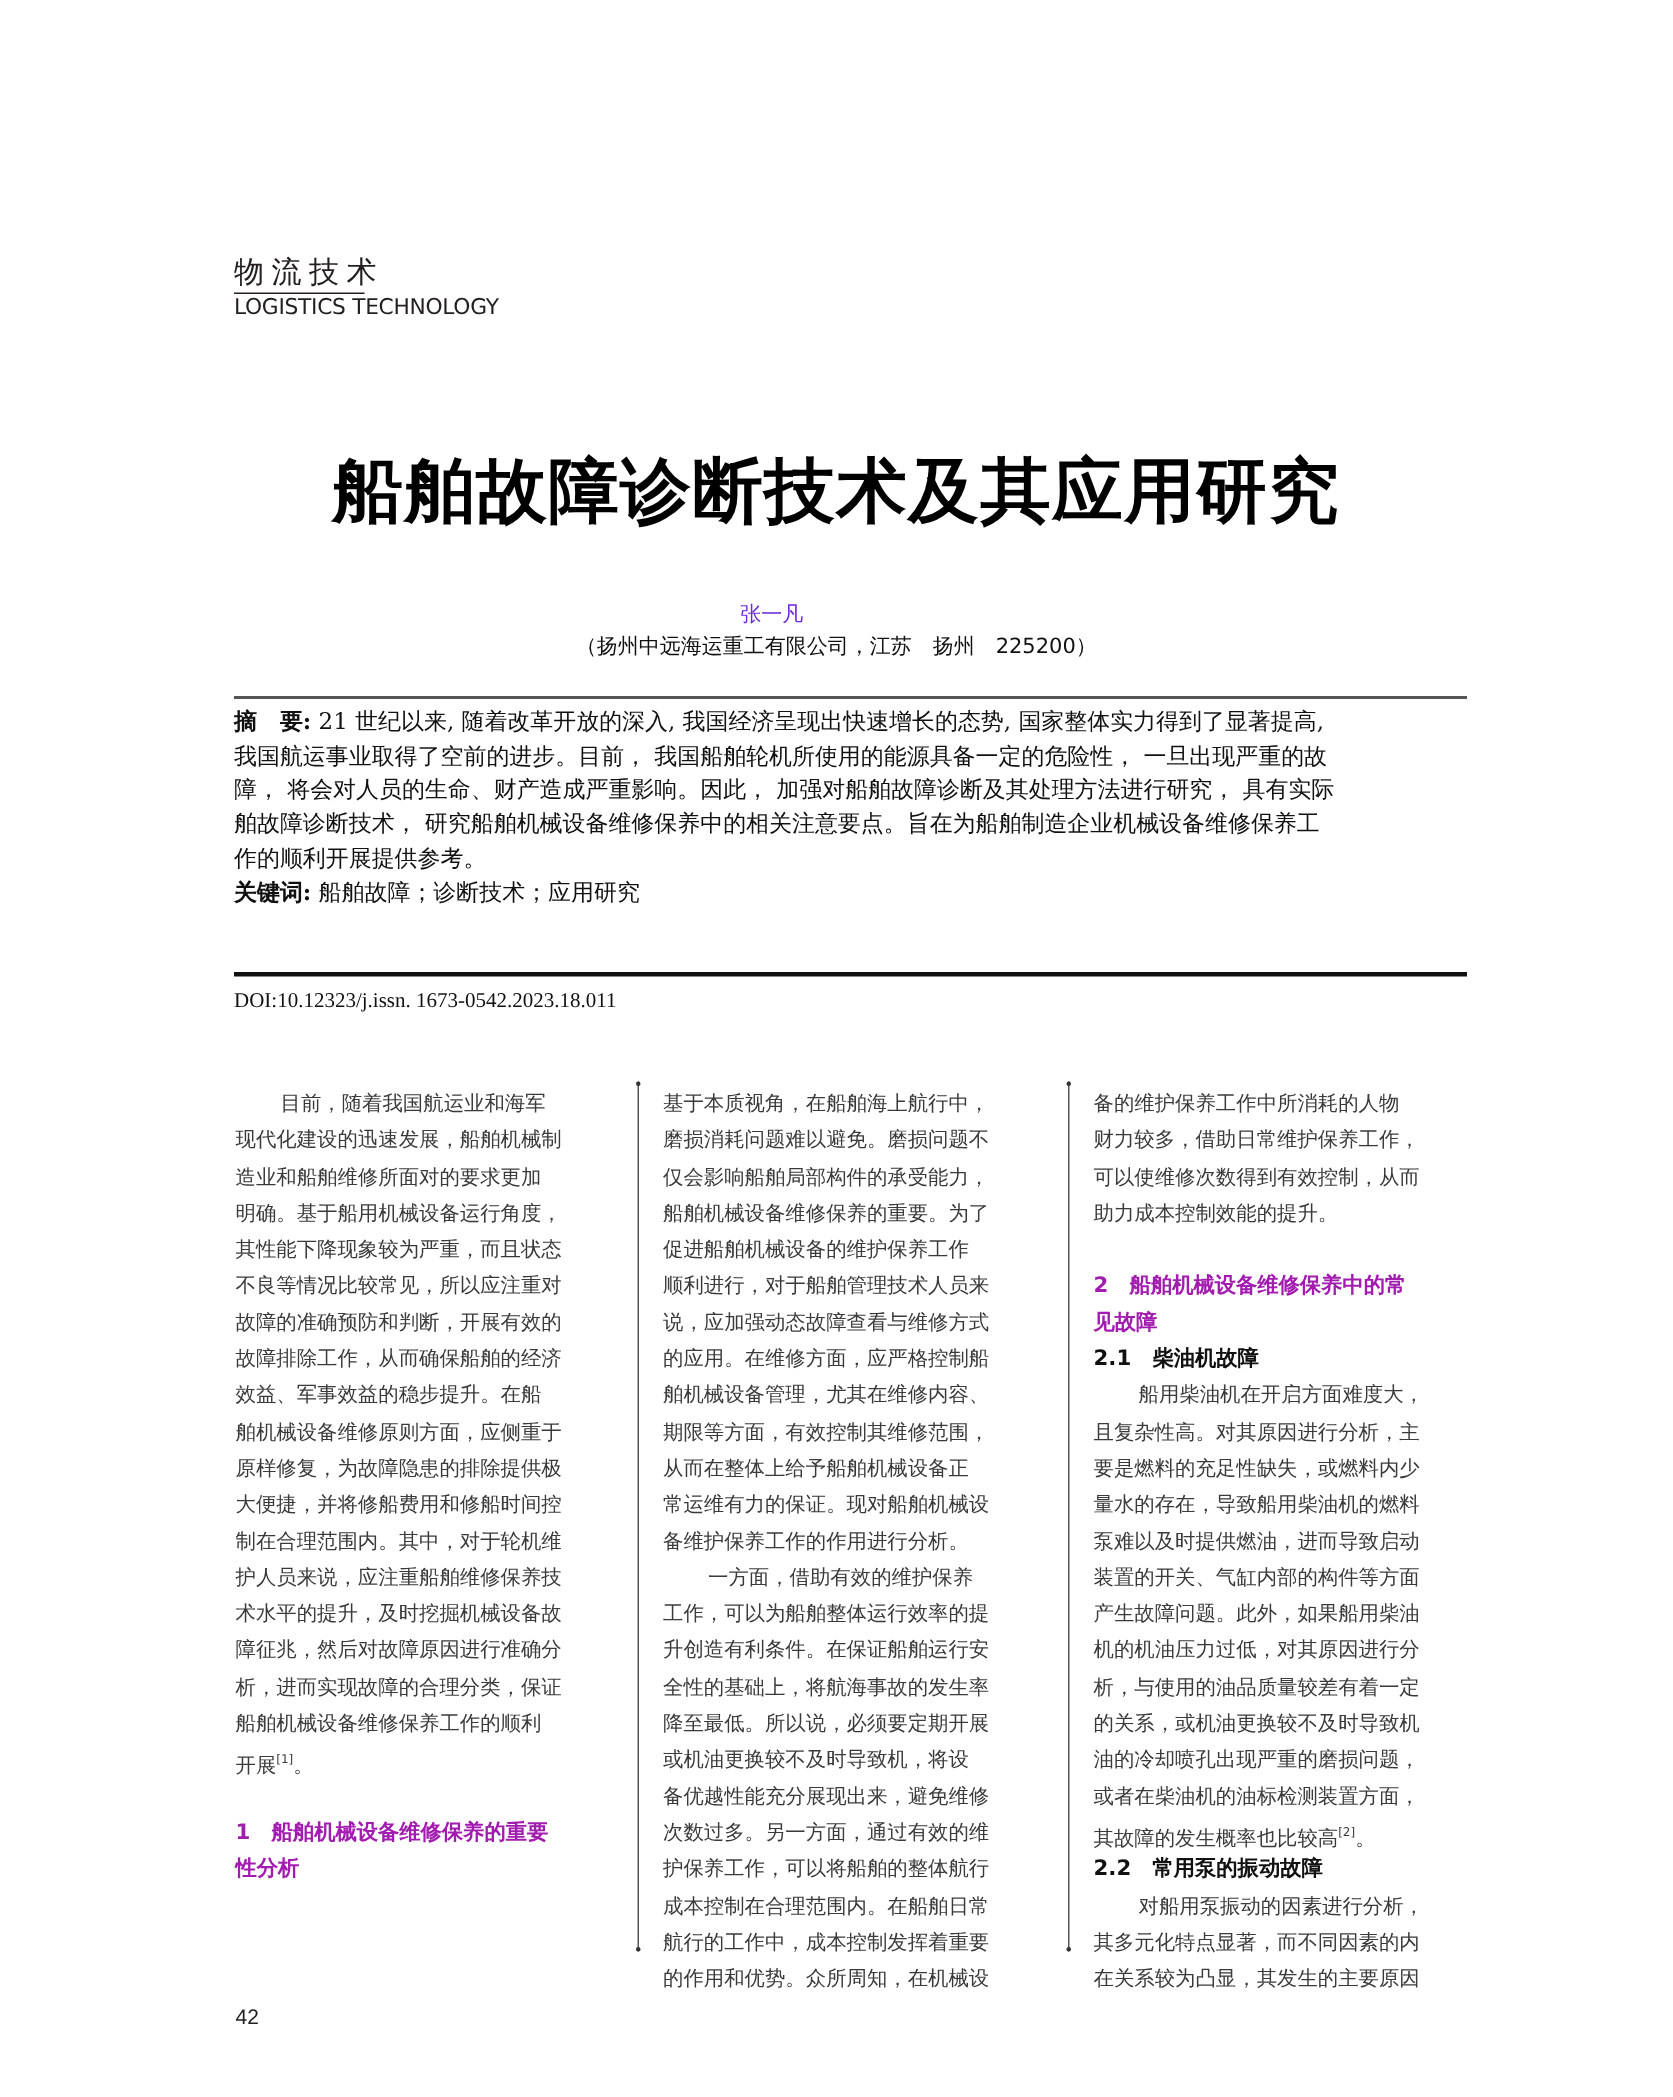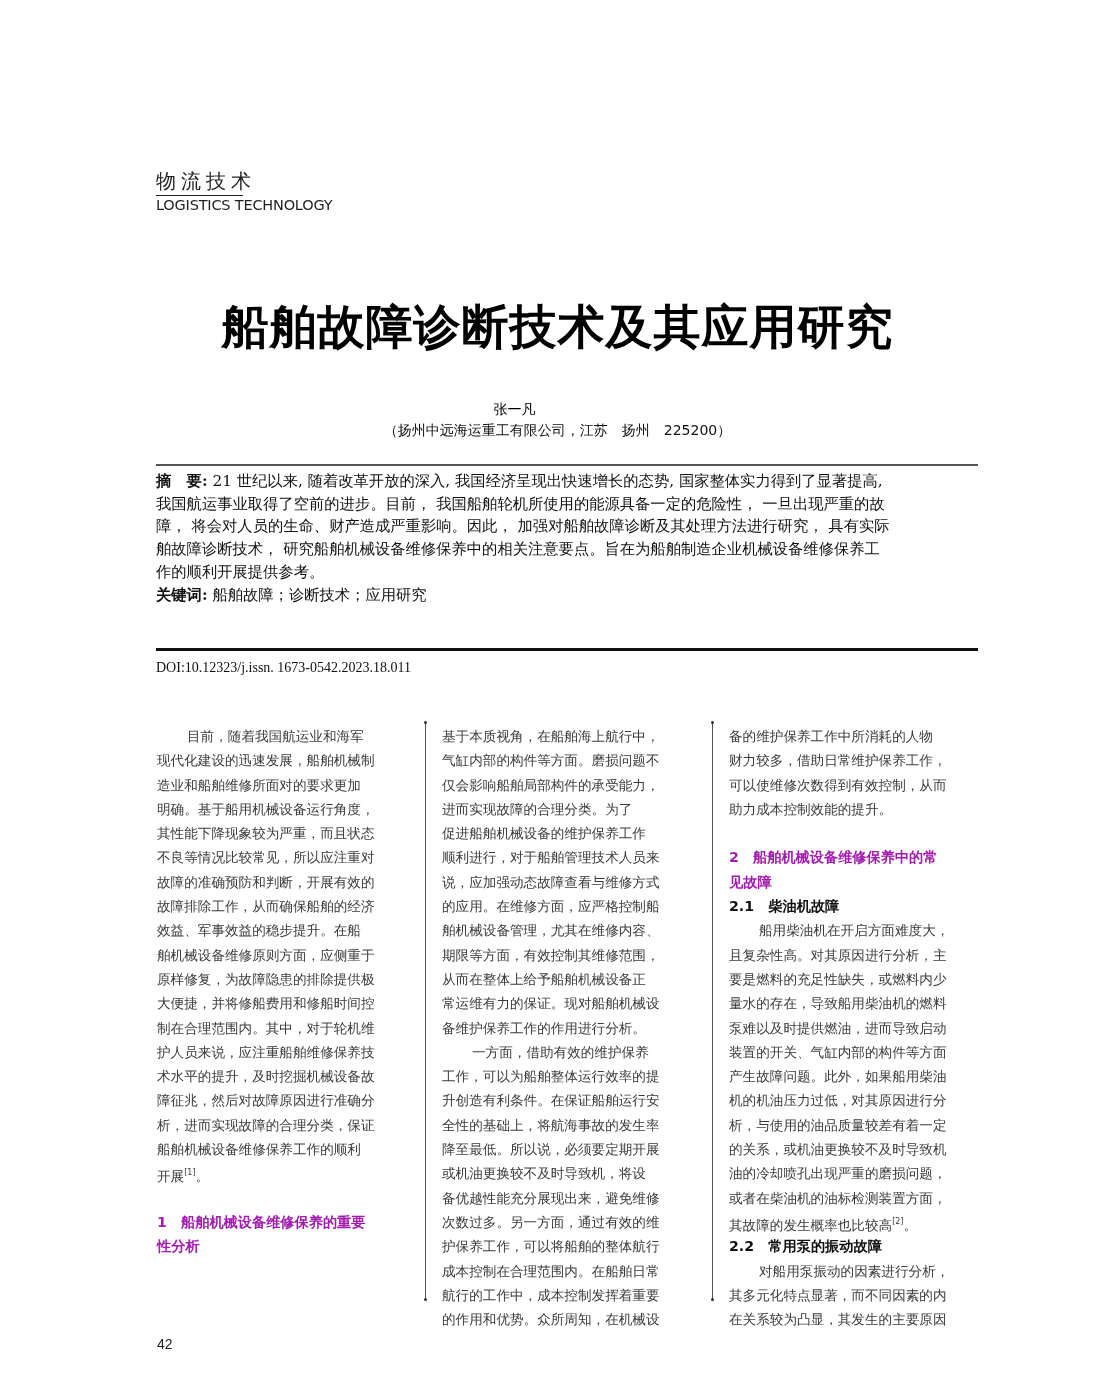--- a/index.html
+++ b/index.html
@@ -2,21 +2,21 @@
 <html><head>
 <meta charset="utf-8">
 <style>
   html, body { margin: 0; padding: 0; background: #ffffff; }
   body { width: 1115px; height: 1398px; position: relative; overflow: hidden; color: #231f20; }
   .abs { position: absolute; margin-top: 44px; }
   .header-cn { left: 156px; top: 124px; font-family: "DejaVu Sans", sans-serif; font-size: 20px; letter-spacing: 5px; color: #231f20; }
   .header-rule { left: 156px; top: 151px; width: 87px; height: 1px; background: #231f20; }
   .header-en { left: 156px; top: 153px; font-family: "DejaVu Sans", sans-serif; font-size: 14.5px; color: #231f20; letter-spacing: -0.2px; }
   .title { left: 0; width: 1115px; top: 252px; text-align: center; font-family: "DejaVu Serif", serif; font-weight: bold; font-size: 47px; letter-spacing: 1px; color: #000; }
-  .author { left: 0; width: 1029px; top: 357px; text-align: center; font-family: "DejaVu Sans", sans-serif; font-size: 14px; color: #000000; }
+  .author { left: 0; width: 1029px; top: 357px; text-align: center; font-family: "DejaVu Sans", sans-serif; font-size: 14px; color: #6d28d9; }
   .affil { left: 0; width: 1115px; top: 378px; text-align: center; font-family: "DejaVu Sans", sans-serif; font-size: 14px; color: #111; }
   .rule-thin { left: 156px; top: 420px; width: 822px; height: 1.5px; background: #555; }
   .abstract { left: 156px; top: 426px; width: 822px; font-family: "DejaVu Serif", serif; font-size: 15.3px; line-height: 22.7px; color: #111; }
   .abstract .line { white-space: nowrap; }
   .abstract .lab { font-weight: bold; }
   .rule-thick { left: 156px; top: 604px; width: 822px; height: 3px; background: #111; }
   .doi { left: 156px; top: 616px; font-family: "Liberation Serif", serif; font-size: 14px; color: #111; }
   .col { top: 680px; font-family: "DejaVu Sans", sans-serif; font-size: 13.6px; line-height: 24.3px; color: #3a3a3a; }
   .col .line { white-space: nowrap; height: 24.3px; }
   .col .indent { padding-left: 30px; }
@@ -86,23 +86,23 @@
     </div>
   <div class="line"><span>开展</span><sup>[1]</sup><span>。</span></div>
   <div class="gap"></div>
   <div class="line h2">1　船舶机械设备维修保养的重要</div>
   <div class="line h2">性分析</div>
 </div>
 
 <div class="abs col col2">
   <div id="c2p1">
       <div class="line">基于本质视角，在船舶海上航行中，</div>
-      <div class="line">气缸内部的构件等方面。磨损问题不</div>
+      <div class="line">磨损消耗问题难以避免。磨损问题不</div>
       <div class="line">仅会影响船舶局部构件的承受能力，</div>
-      <div class="line">进而实现故障的合理分类。为了</div>
+      <div class="line">船舶机械设备维修保养的重要。为了</div>
       <div class="line">促进船舶机械设备的维护保养工作</div>
       <div class="line">顺利进行，对于船舶管理技术人员来</div>
       <div class="line">说，应加强动态故障查看与维修方式</div>
       <div class="line">的应用。在维修方面，应严格控制船</div>
       <div class="line">舶机械设备管理，尤其在维修内容、</div>
       <div class="line">期限等方面，有效控制其维修范围，</div>
       <div class="line">从而在整体上给予船舶机械设备正</div>
       <div class="line">常运维有力的保证。现对船舶机械设</div>
       <div class="line">备维护保养工作的作用进行分析。</div>
     </div>

